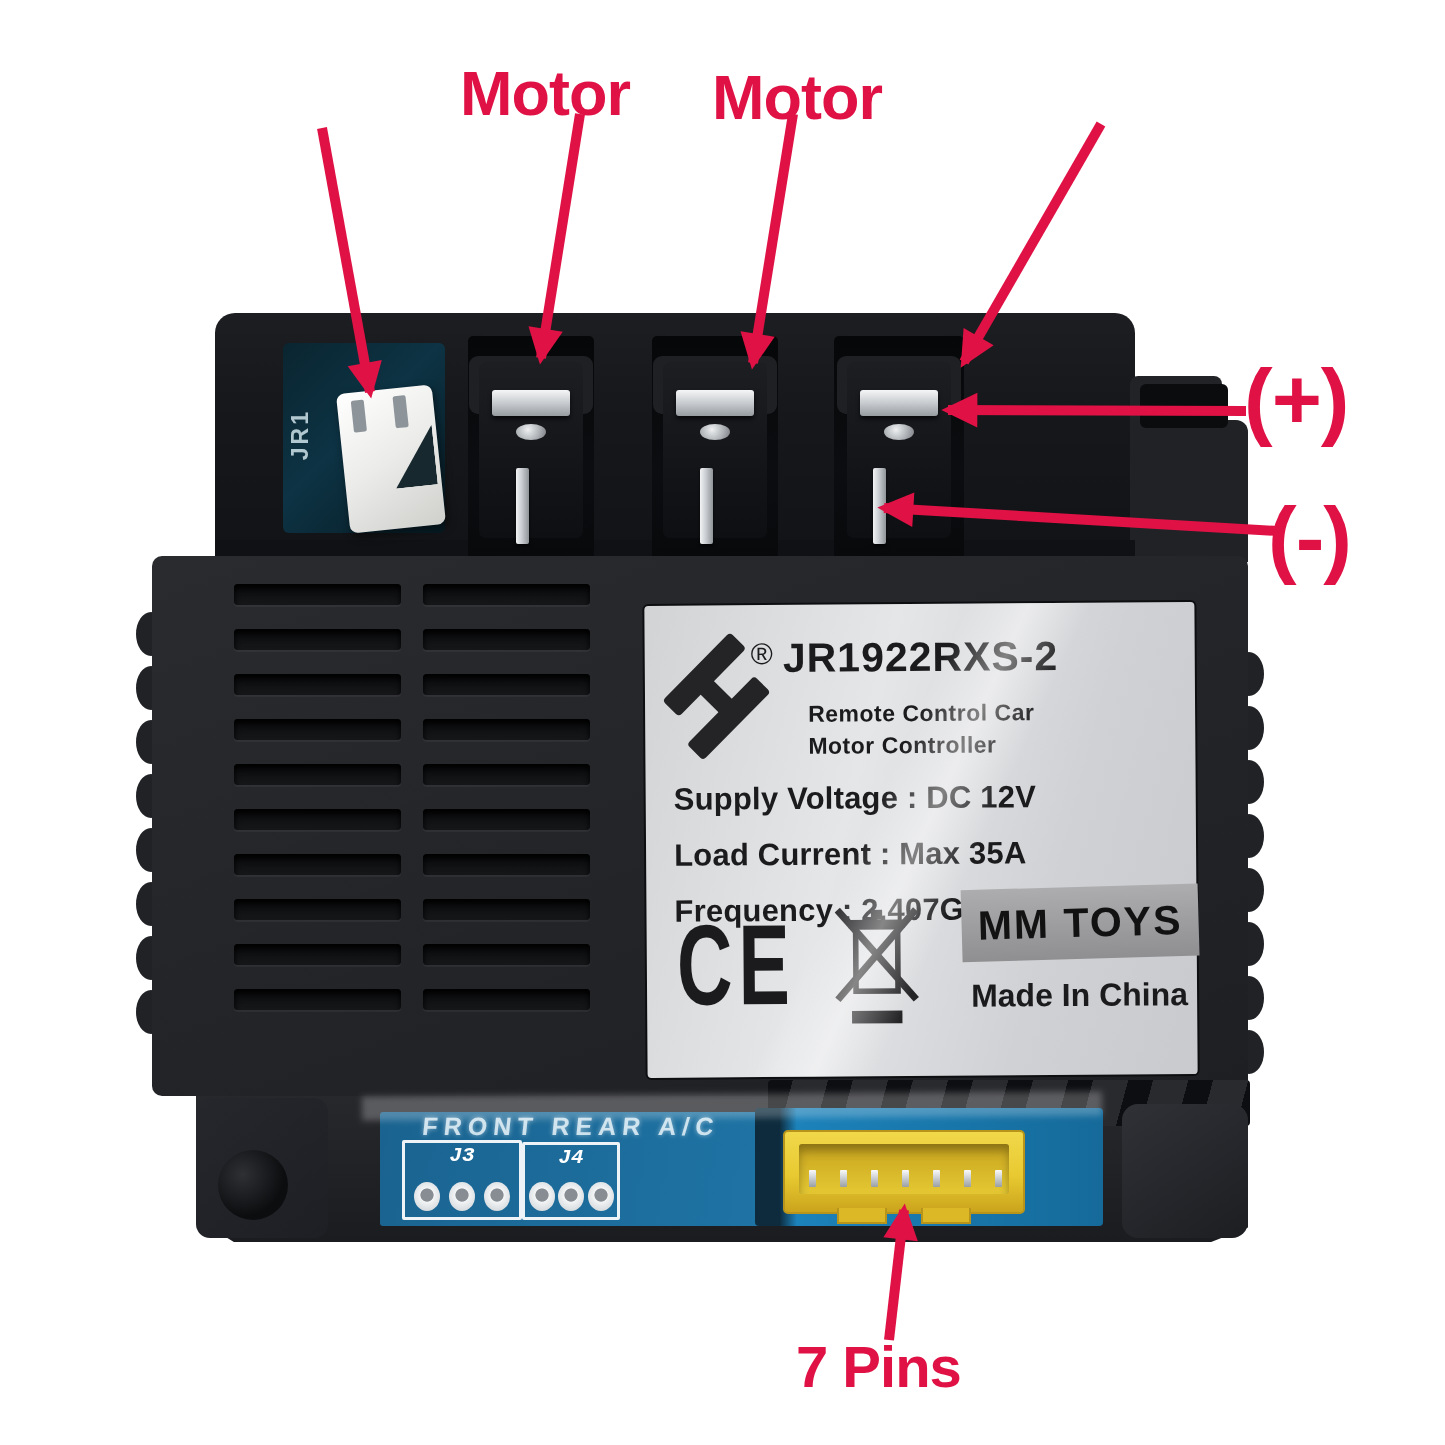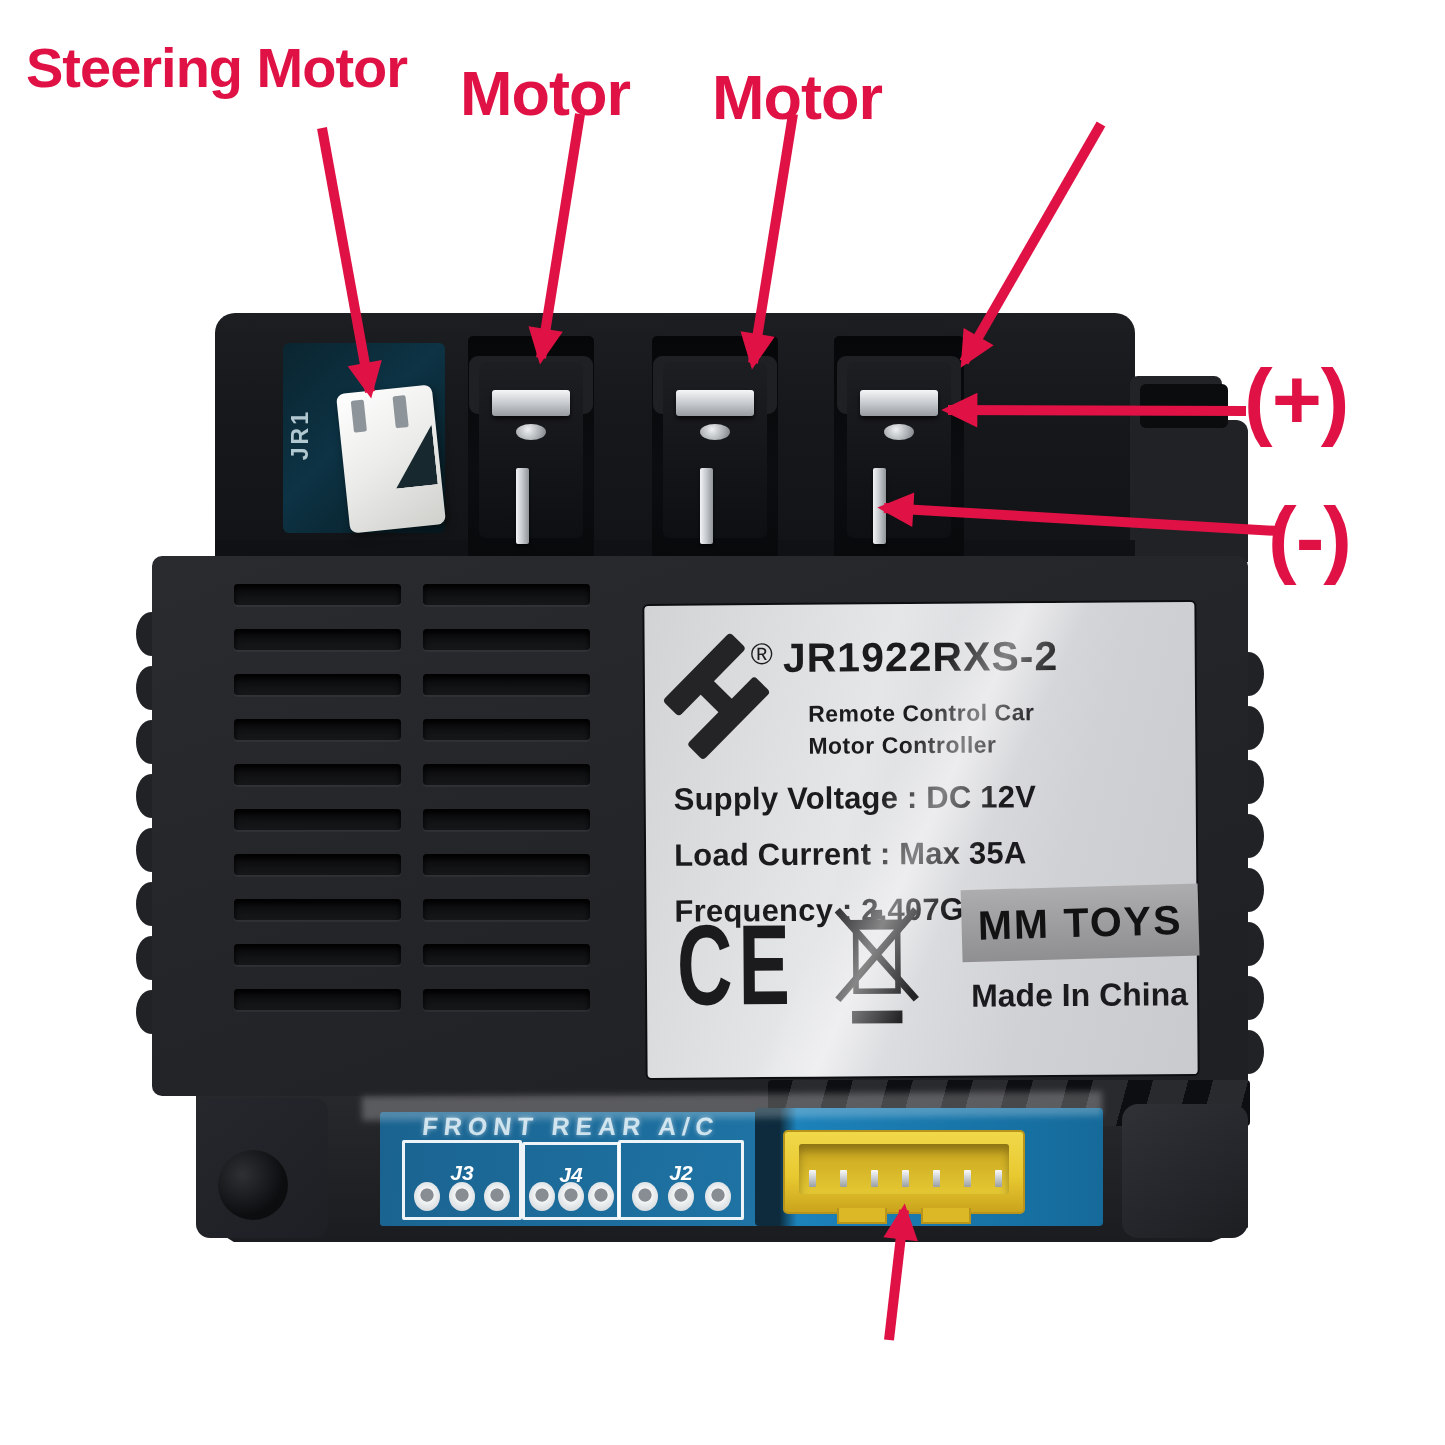--- a/index.html
+++ b/index.html
@@ -83,21 +83,21 @@
   .mount-tab{position:absolute;left:196px;top:1098px;width:132px;height:140px;z-index:3;
          background:linear-gradient(140deg,#26272c,#1e1f24);border-radius:14px;}
   .mount-hole{position:absolute;left:22px;top:52px;width:70px;height:70px;border-radius:50%;
          background:radial-gradient(circle at 35% 35%,#2f3034,#0c0d0f 65%);}
   .pcb-window{position:absolute;left:380px;top:1112px;width:382px;height:114px;z-index:4;border-radius:3px;
          background:linear-gradient(100deg,#1a6390,var(--pcb-blue,#1E74A5));overflow:hidden;}
   .ghost-header{position:absolute;left:0;top:0;width:100%;text-align:center;font-size:25px;font-weight:700;
          color:rgba(236,247,252,.8);letter-spacing:6px;transform:skewX(-6deg);
          text-shadow:0 0 5px rgba(255,255,255,.55);}
   .jbox{position:absolute;border:3px solid rgba(255,255,255,.92);border-radius:2px;}
-  .jlabel{text-align:center;color:#fff;font-size:21px;font-weight:700;font-style:italic;margin-top:18px;}
+  .jlabel{text-align:center;color:#fff;font-size:21px;font-weight:700;font-style:italic;margin-top:1px;font-family:Liberation Mono, monospace;}
   .pads{position:absolute;left:0;bottom:6px;width:100%;display:flex;justify-content:space-evenly;}
   .pad{width:26px;height:29px;border-radius:50%;
        background:radial-gradient(circle at 50% 45%,#878d92 0 30%,#f2f4f5 34%,#c9ced2 100%);}
   .yrecess{position:absolute;left:755px;top:1108px;width:348px;height:118px;z-index:4;border-radius:4px;
        background:linear-gradient(90deg,#0d2b3d 0 7%,#1c82ba 12%,#156a9a 100%);}
   .yellow{position:absolute;left:28px;top:22px;width:238px;height:80px;border-radius:5px;
        background:linear-gradient(180deg,#f1d84a,var(--connector-yellow,#E8C931) 55%,#caa41c);
        border:2px solid #b8951a;}
   .ycavity{position:absolute;left:14px;top:12px;right:14px;bottom:18px;border-radius:3px;
        background:linear-gradient(180deg,#c7a41e,#e5c833);box-shadow:inset 0 7px 10px rgba(0,0,0,.3);}
@@ -249,28 +249,20 @@
         </div>
     </div>
     <div class="jbox" style="left:142px;top:30px;width:92px;height:72px;">
       <div class="jlabel">J4</div>
       <div class="pads">
           <span class="pad"></span>
           <span class="pad"></span>
           <span class="pad"></span>
         </div>
     </div>
-    <div class="jbox" style="left:238px;top:28px;width:120px;height:74px;">
-      <div class="jlabel">J2</div>
-      <div class="pads">
-          <span class="pad"></span>
-          <span class="pad"></span>
-          <span class="pad"></span>
-        </div>
-    </div>
   </div>
 
   <div class="yrecess">
     <div class="yellow">
       <div class="ycavity"></div>
       <div class="ypins">
           <span></span>
           <span></span>
           <span></span>
           <span></span>
@@ -293,19 +285,19 @@
     </defs>
     <line x1="322" y1="128" x2="370" y2="392" marker-end="url(#ah)"></line>
     <line x1="580" y1="114" x2="541" y2="358" marker-end="url(#ah)"></line>
     <line x1="793" y1="114" x2="753" y2="363" marker-end="url(#ah)"></line>
     <line x1="1101" y1="124" x2="964" y2="362" marker-end="url(#ah)"></line>
     <line x1="1246" y1="411" x2="948" y2="410" marker-end="url(#ah)"></line>
     <line x1="1278" y1="531" x2="884" y2="508" marker-end="url(#ah)"></line>
     <line x1="889" y1="1340" x2="904" y2="1210" marker-end="url(#ah)"></line>
   </svg>
 
-  <div class="callout" style="left:26px;top:40px;font-size:56px;">Steering Motor</div>
   <div class="callout" style="left:460px;top:62px;font-size:63px;">Motor</div>
   <div class="callout" style="left:712px;top:66px;font-size:63px;">Motor</div>
   <div class="callout" style="left:1244px;top:356px;font-size:86px;">(+)</div>
   <div class="callout" style="left:1268px;top:494px;font-size:86px;">(-)</div>
+  <div class="callout" style="left:796px;top:1338px;font-size:58px;">7 Pins</div>
 
 </div>
 
 </body></html>

